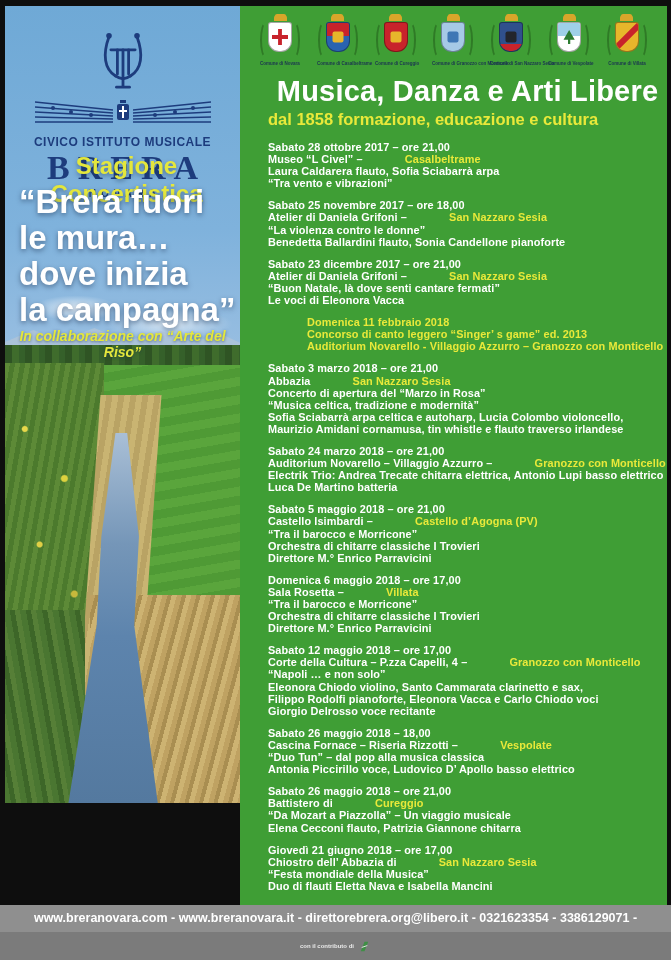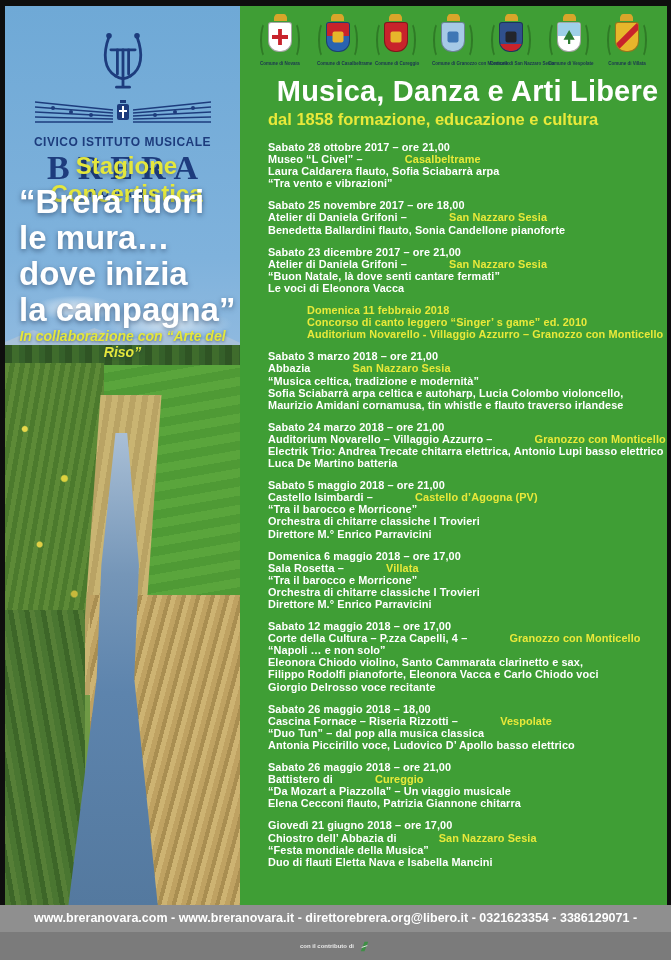--- a/index.html
+++ b/index.html
@@ -1,21 +1,21 @@
 <!DOCTYPE html>
 <html><head>
 <meta charset="utf-8">
 <style>
   html,body{margin:0;padding:0;background:#222;}
   *{box-sizing:border-box;}
   .poster{position:relative;width:671px;height:960px;background:#0e0e0e;overflow:hidden;
           font-family:"Liberation Sans",sans-serif;}
 
   
-  .photo{position:absolute;left:5px;top:6px;width:235px;height:899px;overflow:hidden;
+  .photo{position:absolute;left:5px;top:6px;width:235px;height:797px;overflow:hidden;
          background:linear-gradient(#6fa9d6 0%,#7fb2dc 28%,#9cc0e2 46%,#c3d7ea 56%,#a9c6de 60%);}
   .clouds{position:absolute;left:0;top:270px;width:100%;height:80px;
           background:radial-gradient(60px 18px at 30% 40%,rgba(255,255,255,.75),rgba(255,255,255,0) 70%),
                      radial-gradient(90px 22px at 70% 60%,rgba(255,255,255,.65),rgba(255,255,255,0) 70%);}
   .mountains{position:absolute;left:0;top:308px;width:100%;height:40px;opacity:.65;background:#b7c6d6;
              clip-path:polygon(0 70%,12% 40%,25% 65%,38% 35%,52% 68%,66% 42%,80% 70%,92% 50%,100% 72%,100% 100%,0 100%);}
   .land{position:absolute;left:0;top:339px;width:100%;bottom:0;background:#6f9a45;}
   .treeline{position:absolute;left:0;top:0;width:100%;height:56px;
             background:repeating-linear-gradient(90deg,#2f5424 0 7px,#3f6c2c 7px 14px,#35602a 14px 20px);
             border-bottom:2px solid #2b4d20;}
@@ -252,36 +252,38 @@
     <div class="event-list">
         <div class="event">
           <div class="ev-row"><span class="c-w">Sabato 28 ottobre 2017 – ore 21,00</span></div>
           <div class="ev-row"><span class="c-w">Museo “L Civel” – </span><span class="c-y">Casalbeltrame</span></div>
           <div class="ev-row"><span class="c-w">Laura Caldarera flauto, Sofia Sciabarrà arpa</span></div>
           <div class="ev-row"><span class="c-w">“Tra vento e vibrazioni”</span></div>
         </div>
         <div class="event">
           <div class="ev-row"><span class="c-w">Sabato 25 novembre 2017 – ore 18,00</span></div>
           <div class="ev-row"><span class="c-w">Atelier di Daniela Grifoni – </span><span class="c-y">San Nazzaro Sesia</span></div>
+          <div class="ev-row"><span class="c-w">“La violenza contro le donne”</span></div>
           <div class="ev-row"><span class="c-w">Benedetta Ballardini flauto, Sonia Candellone pianoforte</span></div>
         </div>
         <div class="event">
           <div class="ev-row"><span class="c-w">Sabato 23 dicembre 2017 – ore 21,00</span></div>
           <div class="ev-row"><span class="c-w">Atelier di Daniela Grifoni – </span><span class="c-y">San Nazzaro Sesia</span></div>
           <div class="ev-row"><span class="c-w">“Buon Natale, là dove senti cantare fermati”</span></div>
           <div class="ev-row"><span class="c-w">Le voci di Eleonora Vacca</span></div>
         </div>
         <div class="event">
           <div class="ev-row"><span class="c-y">Domenica 11 febbraio 2018</span></div>
-          <div class="ev-row"><span class="c-y">Concorso di canto leggero “Singer’ s game” ed. 2010</span></div>
+          <div class="ev-row"><span class="c-y">Concorso di canto leggero “Singer’ s game” ed. 2013</span></div>
           <div class="ev-row"><span class="c-y">Auditorium Novarello - Villaggio Azzurro – Granozzo con Monticello</span></div>
         </div>
         <div class="event">
           <div class="ev-row"><span class="c-w">Sabato 3 marzo 2018 – ore 21,00</span></div>
           <div class="ev-row"><span class="c-w">Abbazia </span><span class="c-y">San Nazzaro Sesia</span></div>
+          <div class="ev-row"><span class="c-w">Concerto di apertura del “Marzo in Rosa”</span></div>
           <div class="ev-row"><span class="c-w">“Musica celtica, tradizione e modernità”</span></div>
           <div class="ev-row"><span class="c-w">Sofia Sciabarrà arpa celtica e autoharp, Lucia Colombo violoncello,</span></div>
           <div class="ev-row"><span class="c-w">Maurizio Amidani cornamusa, tin whistle e flauto traverso irlandese</span></div>
         </div>
         <div class="event">
           <div class="ev-row"><span class="c-w">Sabato 24 marzo 2018 – ore 21,00</span></div>
           <div class="ev-row"><span class="c-w">Auditorium Novarello – Villaggio Azzurro – </span><span class="c-y">Granozzo con Monticello</span></div>
           <div class="ev-row"><span class="c-w">Electrik Trio: Andrea Trecate chitarra elettrica, Antonio Lupi basso elettrico</span></div>
           <div class="ev-row"><span class="c-w">Luca De Martino batteria</span></div>
         </div>

